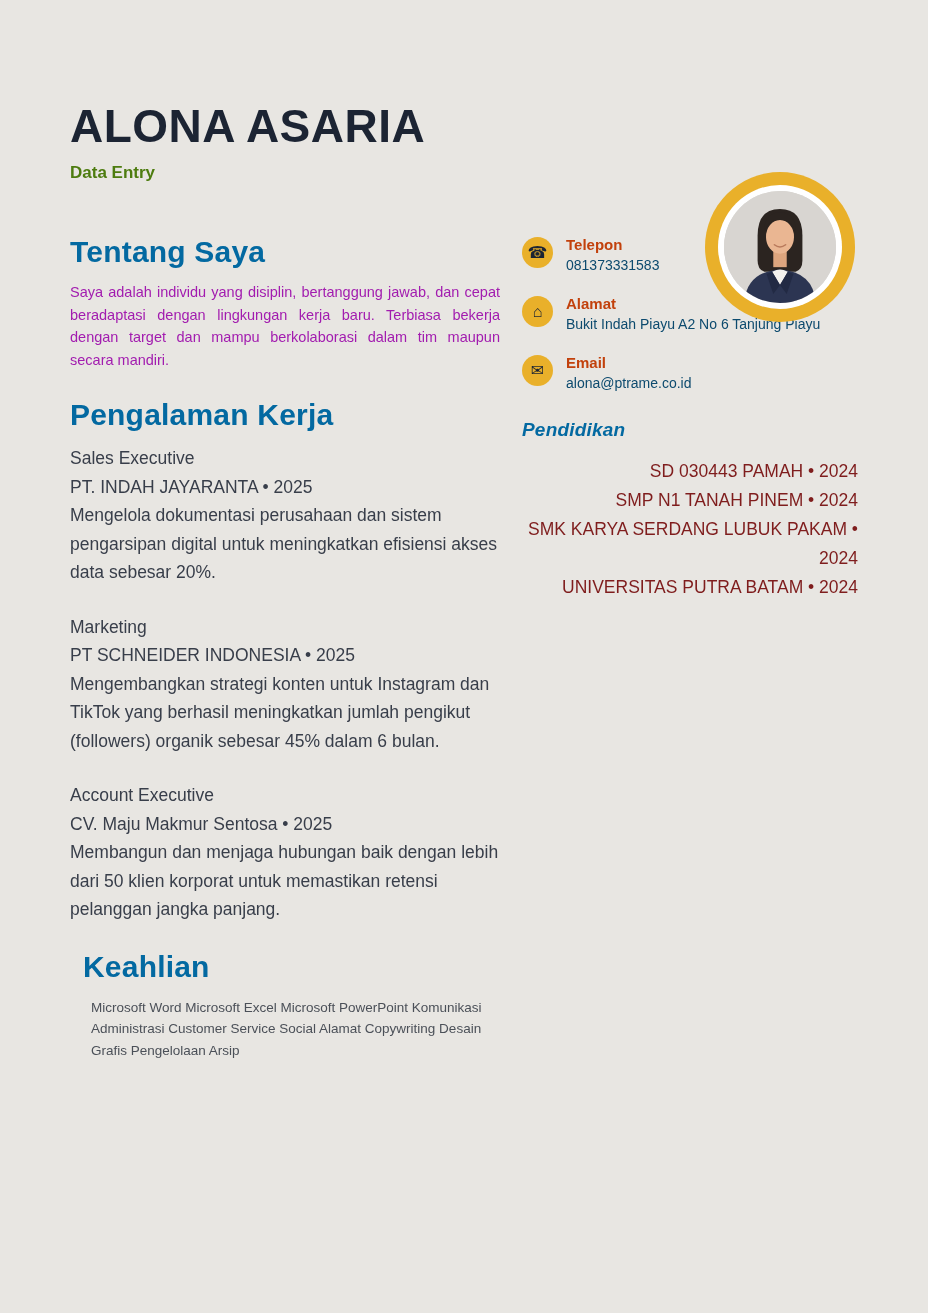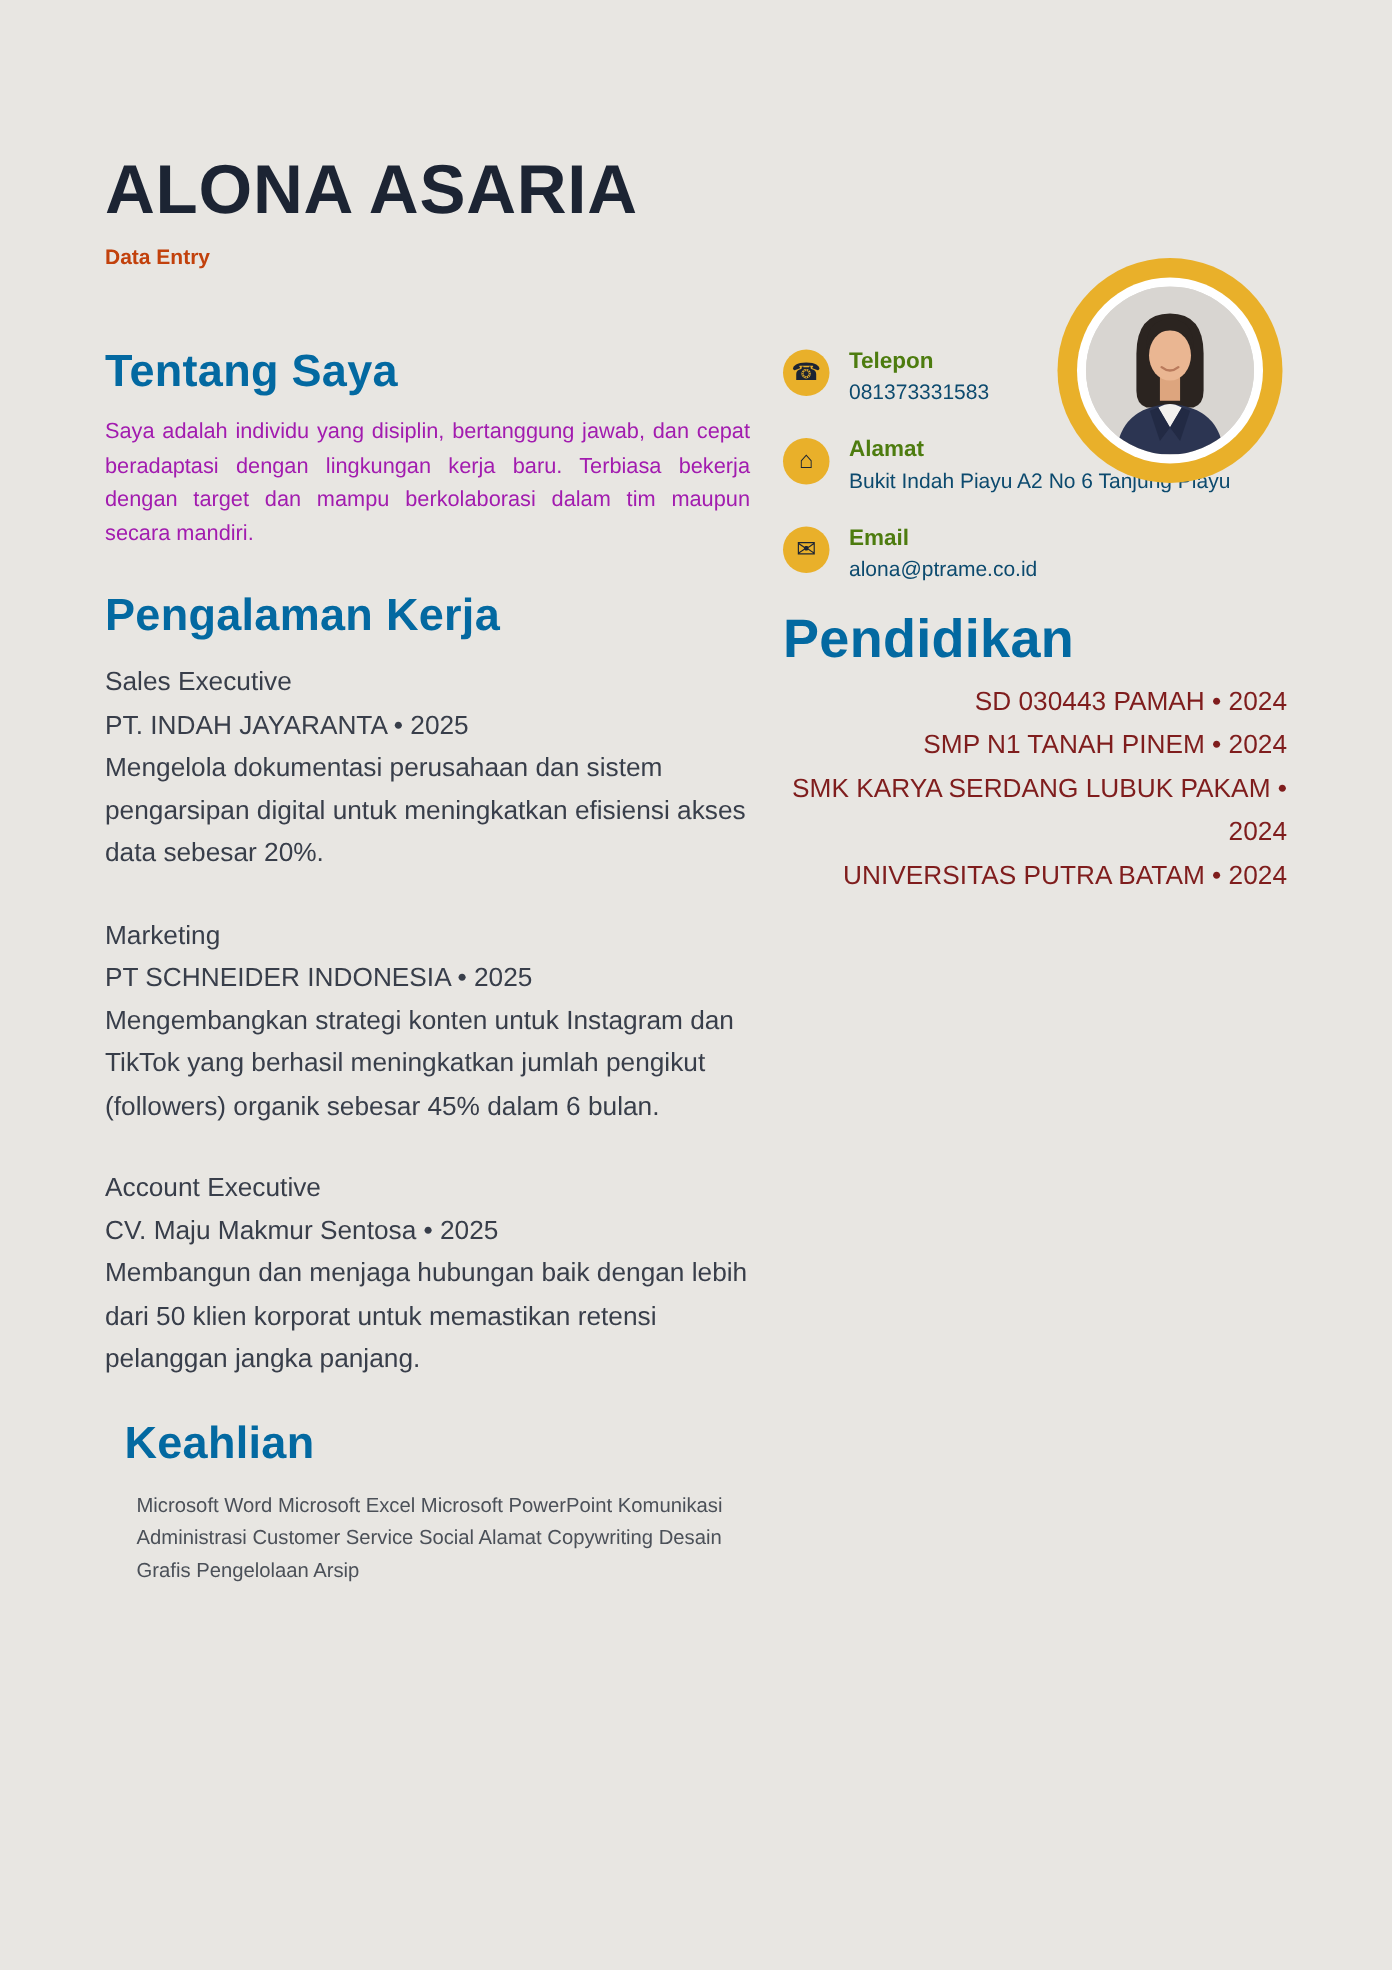--- a/index.html
+++ b/index.html
@@ -16,21 +16,21 @@
   }
 
   
   .header { margin: 102px 70px 0 70px; }
   .name {
     font-size: 46px; font-weight: 900; letter-spacing: 0.5px;
     color: #1c2433; line-height: 1.05;
   }
   .role {
     margin-top: 13px;
-    font-size: 14px; font-weight: 700; color: #c2410c;
+    font-size: 17px; font-weight: 700; color: #4d7c0f;
   }
 
   
   .photo-ring {
     position: absolute; left: 705px; top: 70px;
     width: 150px; height: 150px; border-radius: 50%;
     background: #e9b02a;
     display: flex; align-items: center; justify-content: center;
   }
   .photo-white {
@@ -85,29 +85,29 @@
   .contact-icon {
     flex: none;
     width: 31px; height: 31px; border-radius: 50%;
     background: #e9b02a; color: #1c2433;
     display: flex; align-items: center; justify-content: center;
     font-size: 16px; line-height: 1;
     margin-right: 13px; margin-top: 2px;
   }
   .contact-body { min-width: 0; }
   .contact-label {
-    font-size: 15px; font-weight: 800; color: #4d7c0f; line-height: 19px;
+    font-size: 15px; font-weight: 800; color: #c2410c; line-height: 19px;
   }
   .contact-value {
     margin-top: 2px;
     font-size: 14px; color: #0c4a6e; line-height: 19px;
   }
 
   
-  .edu-title { margin-top: 20px; font-size: 36px; }
+  .edu-title { margin-top: 20px; font-size: 19px; font-style: italic; }
   .edu-list { margin-top: 10px; }
   .edu-item {
     font-size: 17.5px; line-height: 29px; color: #7f1d1d; text-align: right;
   }
 </style>
 </head>
 <body>
 
 <div class="page">
 

